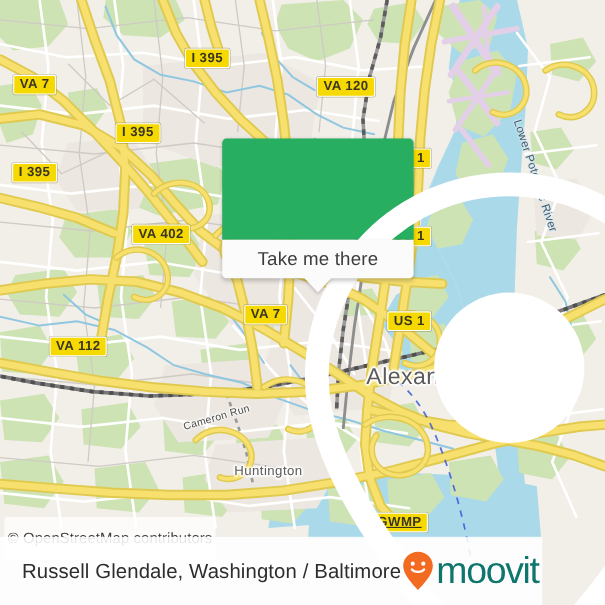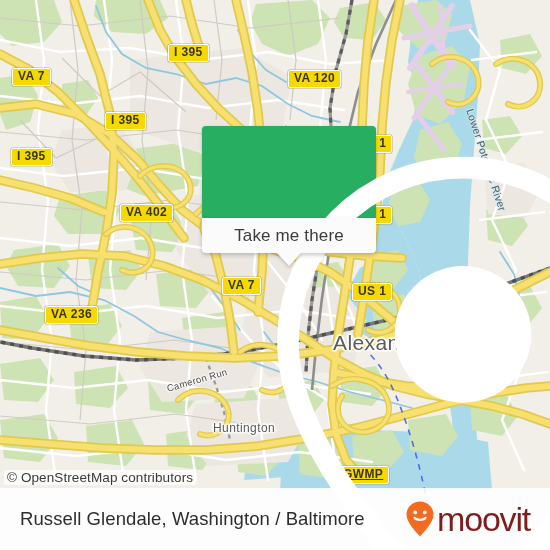--- a/index.html
+++ b/index.html
@@ -38,21 +38,21 @@
     position:absolute;background:#F5D900;border:1.6px solid #ffffff;
     border-radius:2px;color:#3a3522;font-size:12px;font-weight:700;
     letter-spacing:.4px;padding:1px 5px 2px 5px;line-height:13px;
     box-shadow:0 0 0 .6px rgba(120,110,40,.45);
     white-space:nowrap;
   }
 
   
   #attrib{
     position:absolute;left:4px;top:470px;font-size:13.5px;color:#3a3a3a;
-    background:rgba(255,255,255,.72);padding:0 3px;border-radius:2px;
+    background:rgba(255,255,255,.72);padding:12px 3px;border-radius:2px;
     letter-spacing:.1px;white-space:nowrap;
   }
 
   
   #callout{position:absolute;left:188px;top:126px;width:174px;padding-left:14px;}
   #callout-top{
     background:#27AE60;height:92px;border-radius:4px 4px 0 0;
     display:flex;align-items:center;justify-content:center;
     box-shadow:0 1px 3px rgba(0,0,0,.22);
   }
@@ -66,28 +66,28 @@
   }
   #callout-tail{
     position:absolute;left:50%;bottom:-13px;margin-left:-13px;
     width:0;height:0;border-left:13px solid transparent;border-right:13px solid transparent;
     border-top:14px solid #fbfbfb;
     filter:drop-shadow(0 2px 1.5px rgba(0,0,0,.18));
   }
 
   
   #footer{
-    position:absolute;left:0;top:488px;width:550px;height:62px;
+    position:absolute;left:0;top:488px;width:493px;height:62px;
     background:rgba(255,255,255,.88);
     display:flex;align-items:center;justify-content:space-between;
     padding:0 20px;box-sizing:border-box;
   }
   #footer-title{font-size:18.5px;color:#2d2d2d;letter-spacing:.1px;white-space:nowrap;}
   #brand{display:flex;align-items:center;gap:2px;}
-  #brand-word{font-size:34px;color:#7f1d1d;letter-spacing:-1.2px;line-height:34px;font-weight:400;}
+  #brand-word{font-size:34px;color:#0f766e;letter-spacing:-1.2px;line-height:34px;font-weight:400;}
 </style>
 </head>
 <body>
 
 <div id="app">
 
   <div id="map">
     <svg viewBox="0 0 550 550" xmlns="http://www.w3.org/2000/svg">
       <defs>
         <clipPath id="frame">
@@ -320,21 +320,21 @@
     <div class="shield" style="left:12px;top:68px;">VA 7</div>
     <div class="shield" style="left:168px;top:44px;">I 395</div>
     <div class="shield" style="left:288px;top:70px;">VA 120</div>
     <div class="shield" style="left:105px;top:112px;">I 395</div>
     <div class="shield" style="left:11px;top:148px;">I 395</div>
     <div class="shield" style="left:352px;top:135px;">US 1</div>
     <div class="shield" style="left:120px;top:204px;">VA 402</div>
     <div class="shield" style="left:352px;top:206px;">US 1</div>
     <div class="shield" style="left:222px;top:277px;">VA 7</div>
     <div class="shield" style="left:352px;top:283px;">US 1</div>
-    <div class="shield" style="left:45px;top:306px;">VA 236</div>
+    <div class="shield" style="left:45px;top:306px;">VA 112</div>
     <div class="shield" style="left:337px;top:466px;text-decoration:underline;">GWMP</div>
 
     <div id="attrib">© OpenStreetMap contributors</div>
 
     <div id="callout">
       <div id="callout-top">
         <svg width="56" height="66" viewBox="0 0 56 66">
           <path d="M28 5 C16.4 5 7 14.4 7 26 C7 38 20 52 28 61 C36 52 49 38 49 26 C49 14.4 39.6 5 28 5 Z" fill="none" stroke="#ffffff" stroke-width="2.6" stroke-linejoin="round"></path>
           <circle cx="28" cy="25" r="8.2" fill="#ffffff"></circle>
         </svg>

